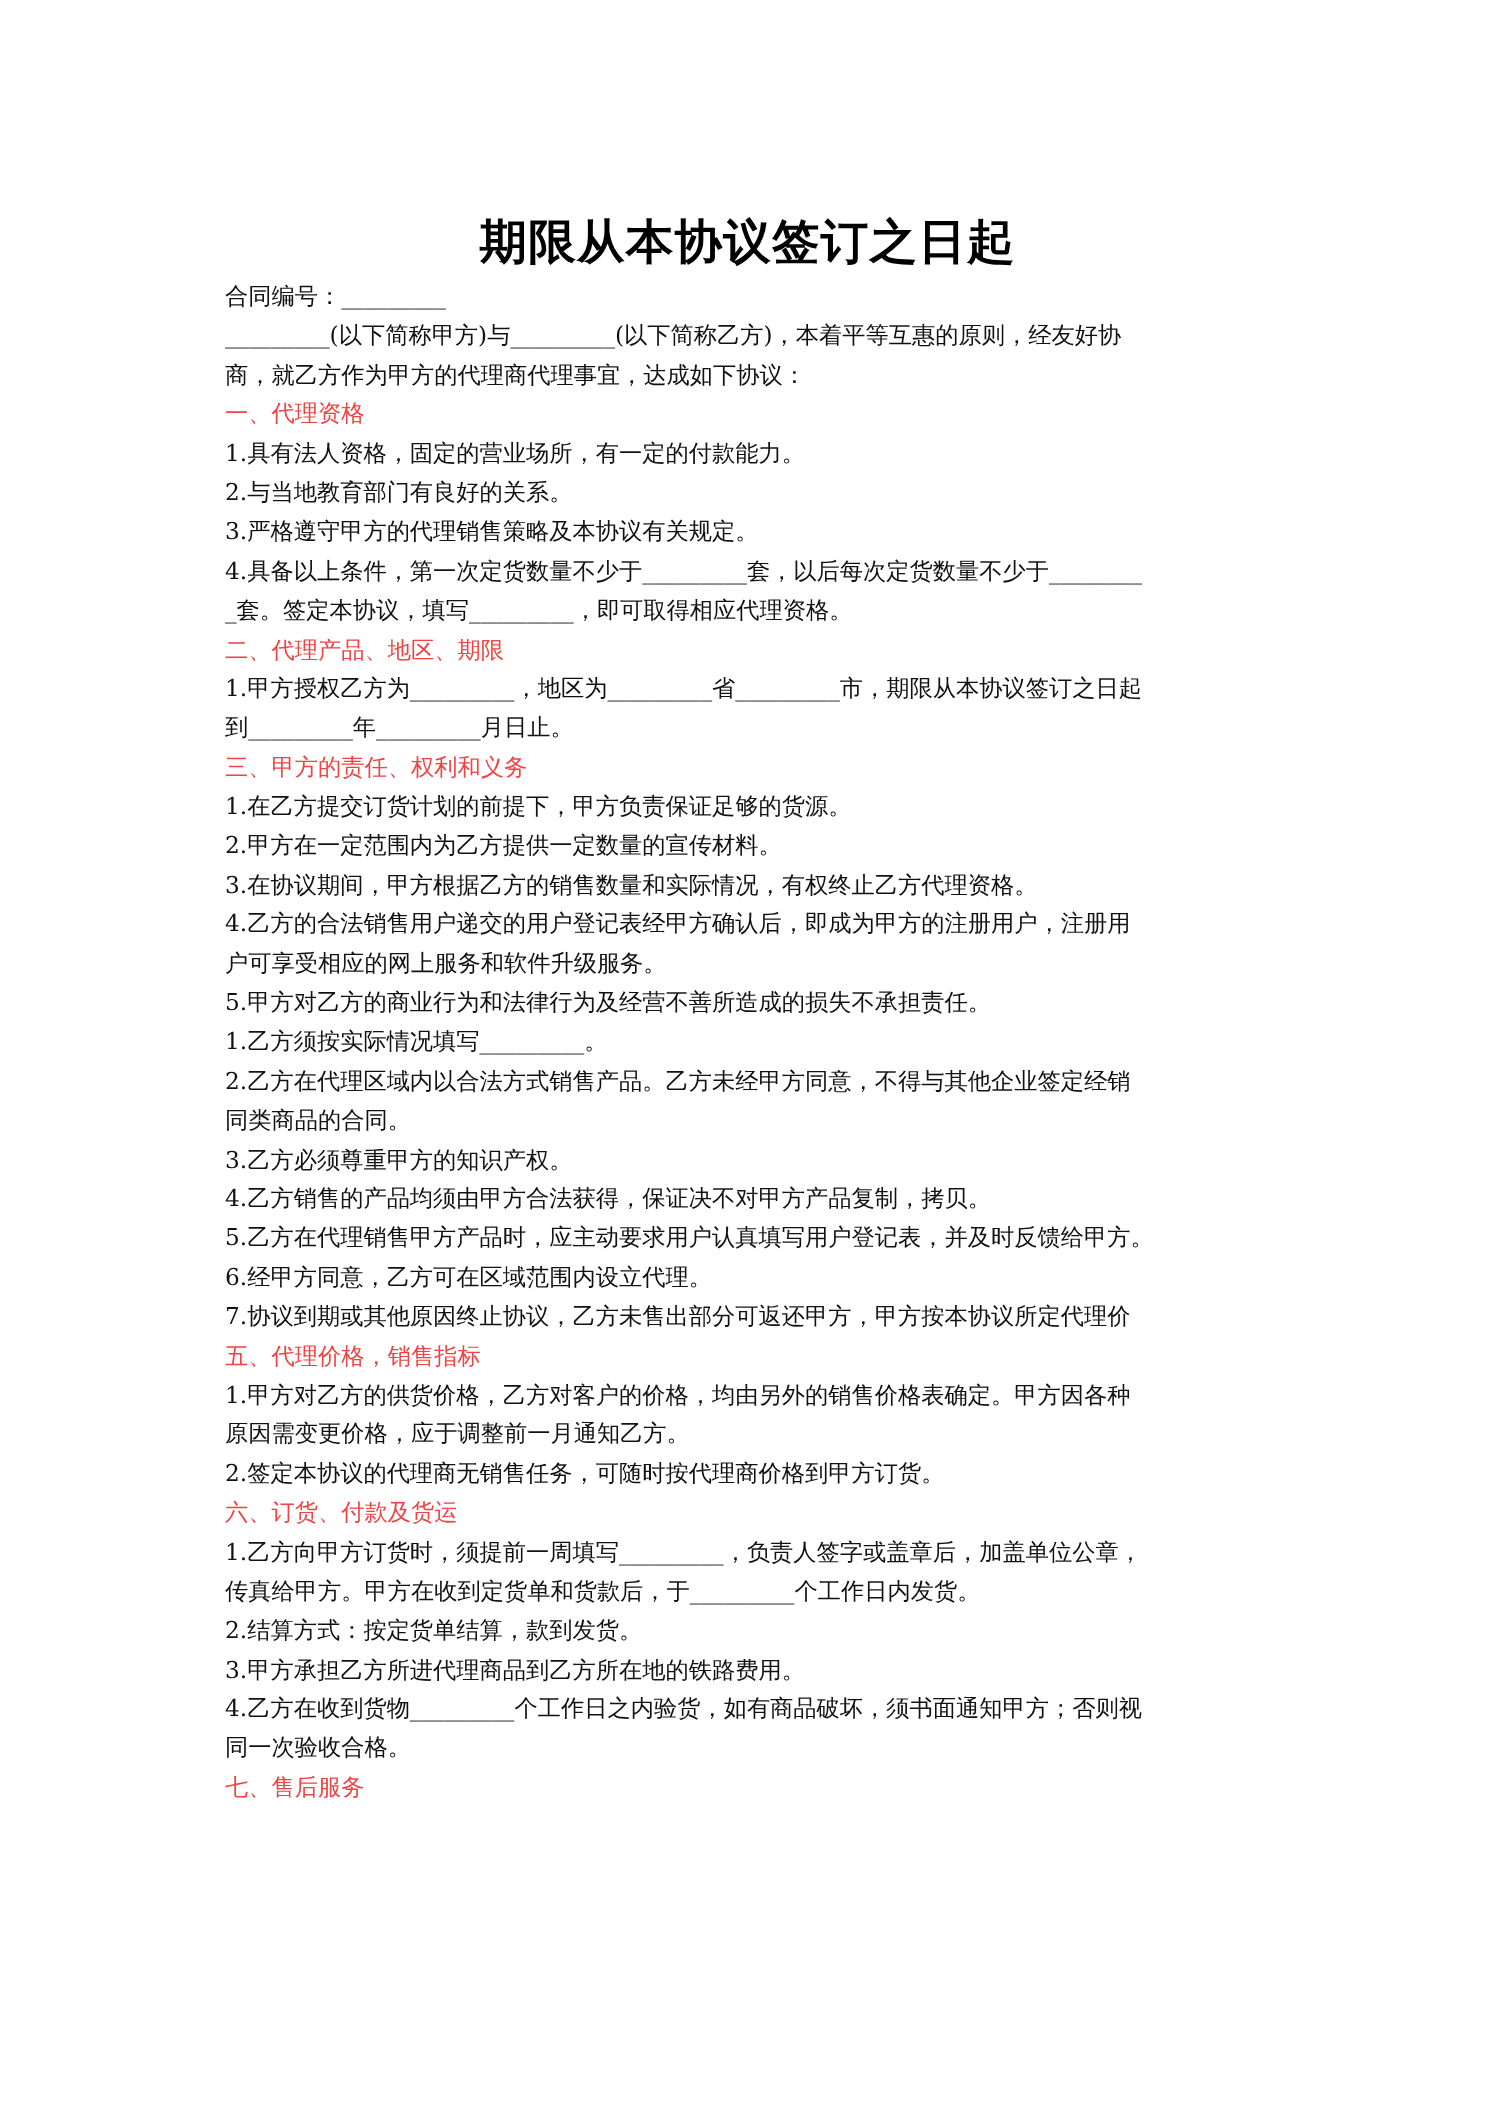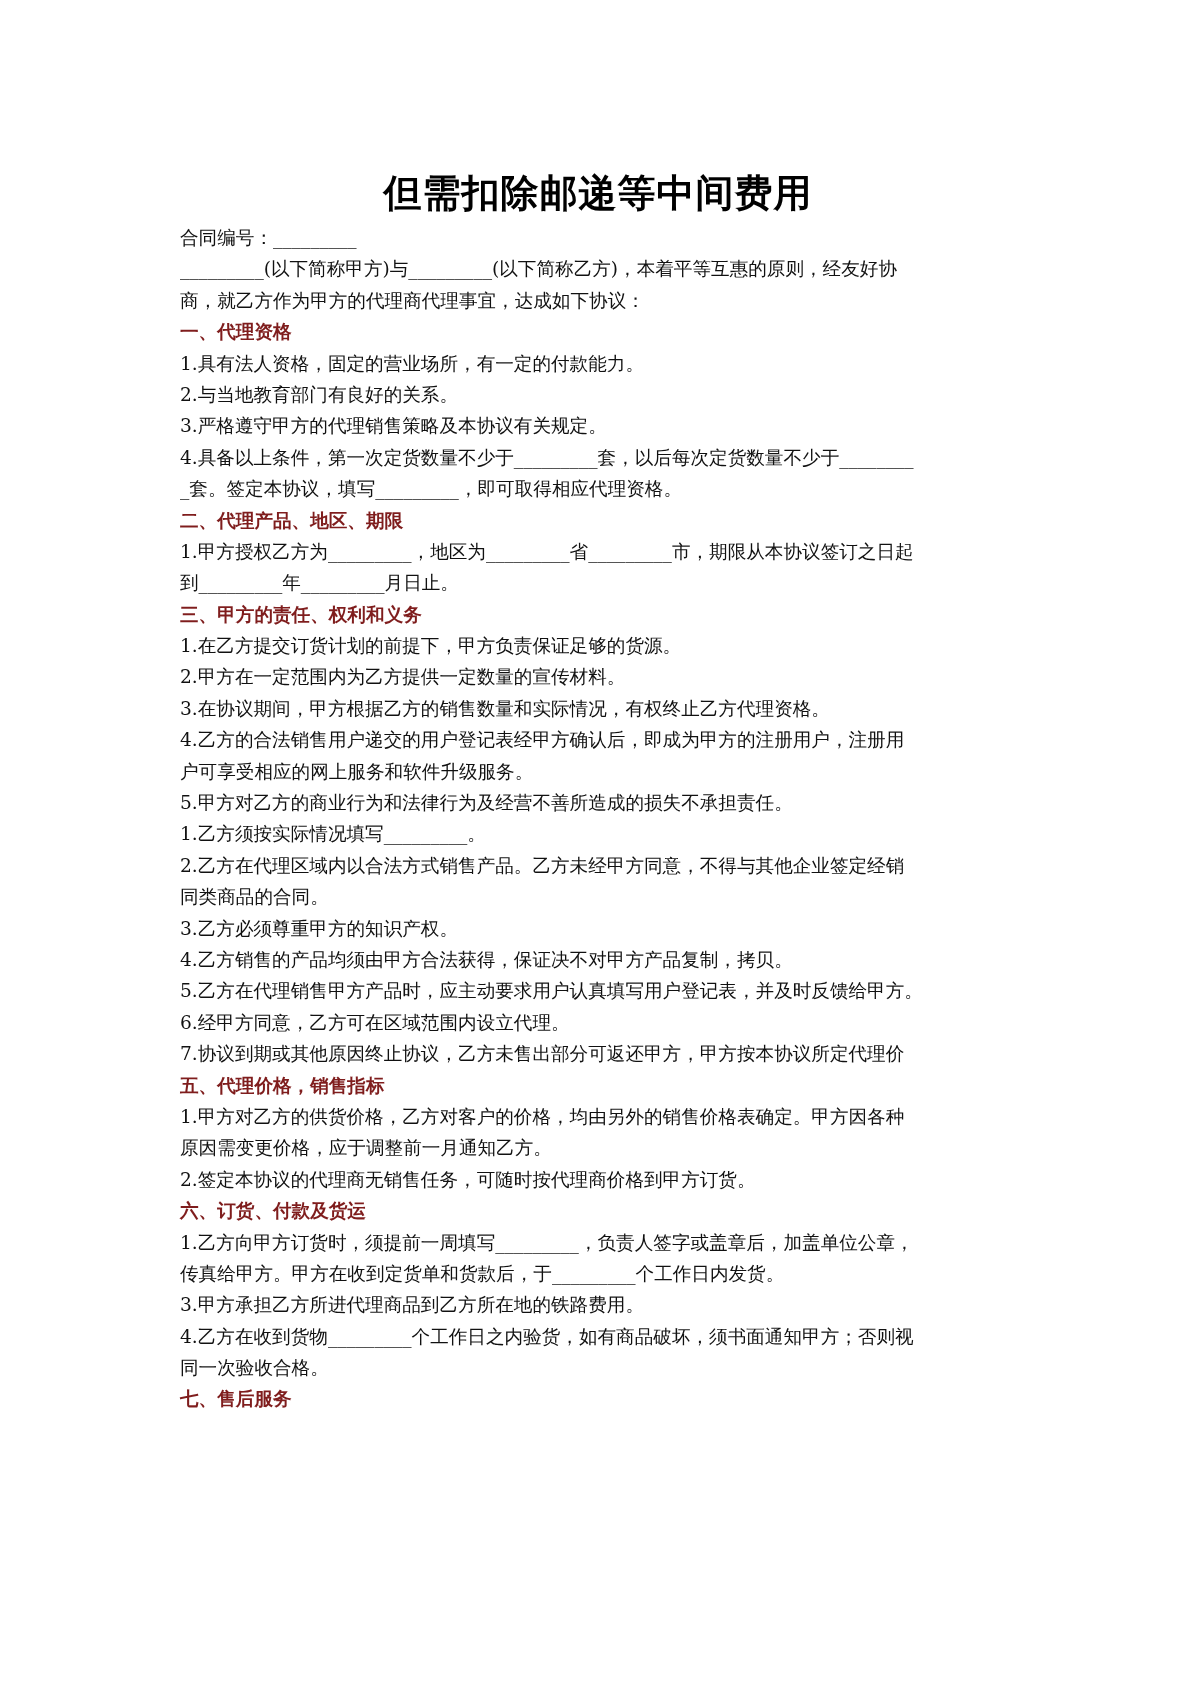--- a/index.html
+++ b/index.html
@@ -41,29 +41,28 @@
       width: 836px;
       font-size: 18.6px;
       line-height: 31.4px;
     }
     .line {
       white-space: nowrap;
       height: 31.4px;
       overflow: visible;
     }
     .line.heading {
-      color: #7f1d1d;
-      font-weight: bold;
+      color: #ef4444;
     }
   </style>
 </head>
 <body>
 
 <div class="page">
-  <div class="title">但需扣除邮递等中间费用</div>
+  <div class="title">期限从本协议签订之日起</div>
 
   <div class="body-text">
     <div class="line">合同编号：_________</div>
     <div class="line">_________(以下简称甲方)与_________(以下简称乙方)，本着平等互惠的原则，经友好协</div>
     <div class="line">商，就乙方作为甲方的代理商代理事宜，达成如下协议：</div>
 
     <div class="line heading">一、代理资格</div>
     <div class="line">1.具有法人资格，固定的营业场所，有一定的付款能力。</div>
     <div class="line">2.与当地教育部门有良好的关系。</div>
     <div class="line">3.严格遵守甲方的代理销售策略及本协议有关规定。</div>
@@ -92,19 +91,20 @@
     <div class="line">7.协议到期或其他原因终止协议，乙方未售出部分可返还甲方，甲方按本协议所定代理价</div>
 
     <div class="line heading">五、代理价格，销售指标</div>
     <div class="line">1.甲方对乙方的供货价格，乙方对客户的价格，均由另外的销售价格表确定。甲方因各种</div>
     <div class="line">原因需变更价格，应于调整前一月通知乙方。</div>
     <div class="line">2.签定本协议的代理商无销售任务，可随时按代理商价格到甲方订货。</div>
 
     <div class="line heading">六、订货、付款及货运</div>
     <div class="line">1.乙方向甲方订货时，须提前一周填写_________，负责人签字或盖章后，加盖单位公章，</div>
     <div class="line">传真给甲方。甲方在收到定货单和货款后，于_________个工作日内发货。</div>
+    <div class="line">2.结算方式：按定货单结算，款到发货。</div>
     <div class="line">3.甲方承担乙方所进代理商品到乙方所在地的铁路费用。</div>
     <div class="line">4.乙方在收到货物_________个工作日之内验货，如有商品破坏，须书面通知甲方；否则视</div>
     <div class="line">同一次验收合格。</div>
 
     <div class="line heading">七、售后服务</div>
   </div>
 </div>
 
 </body></html>

